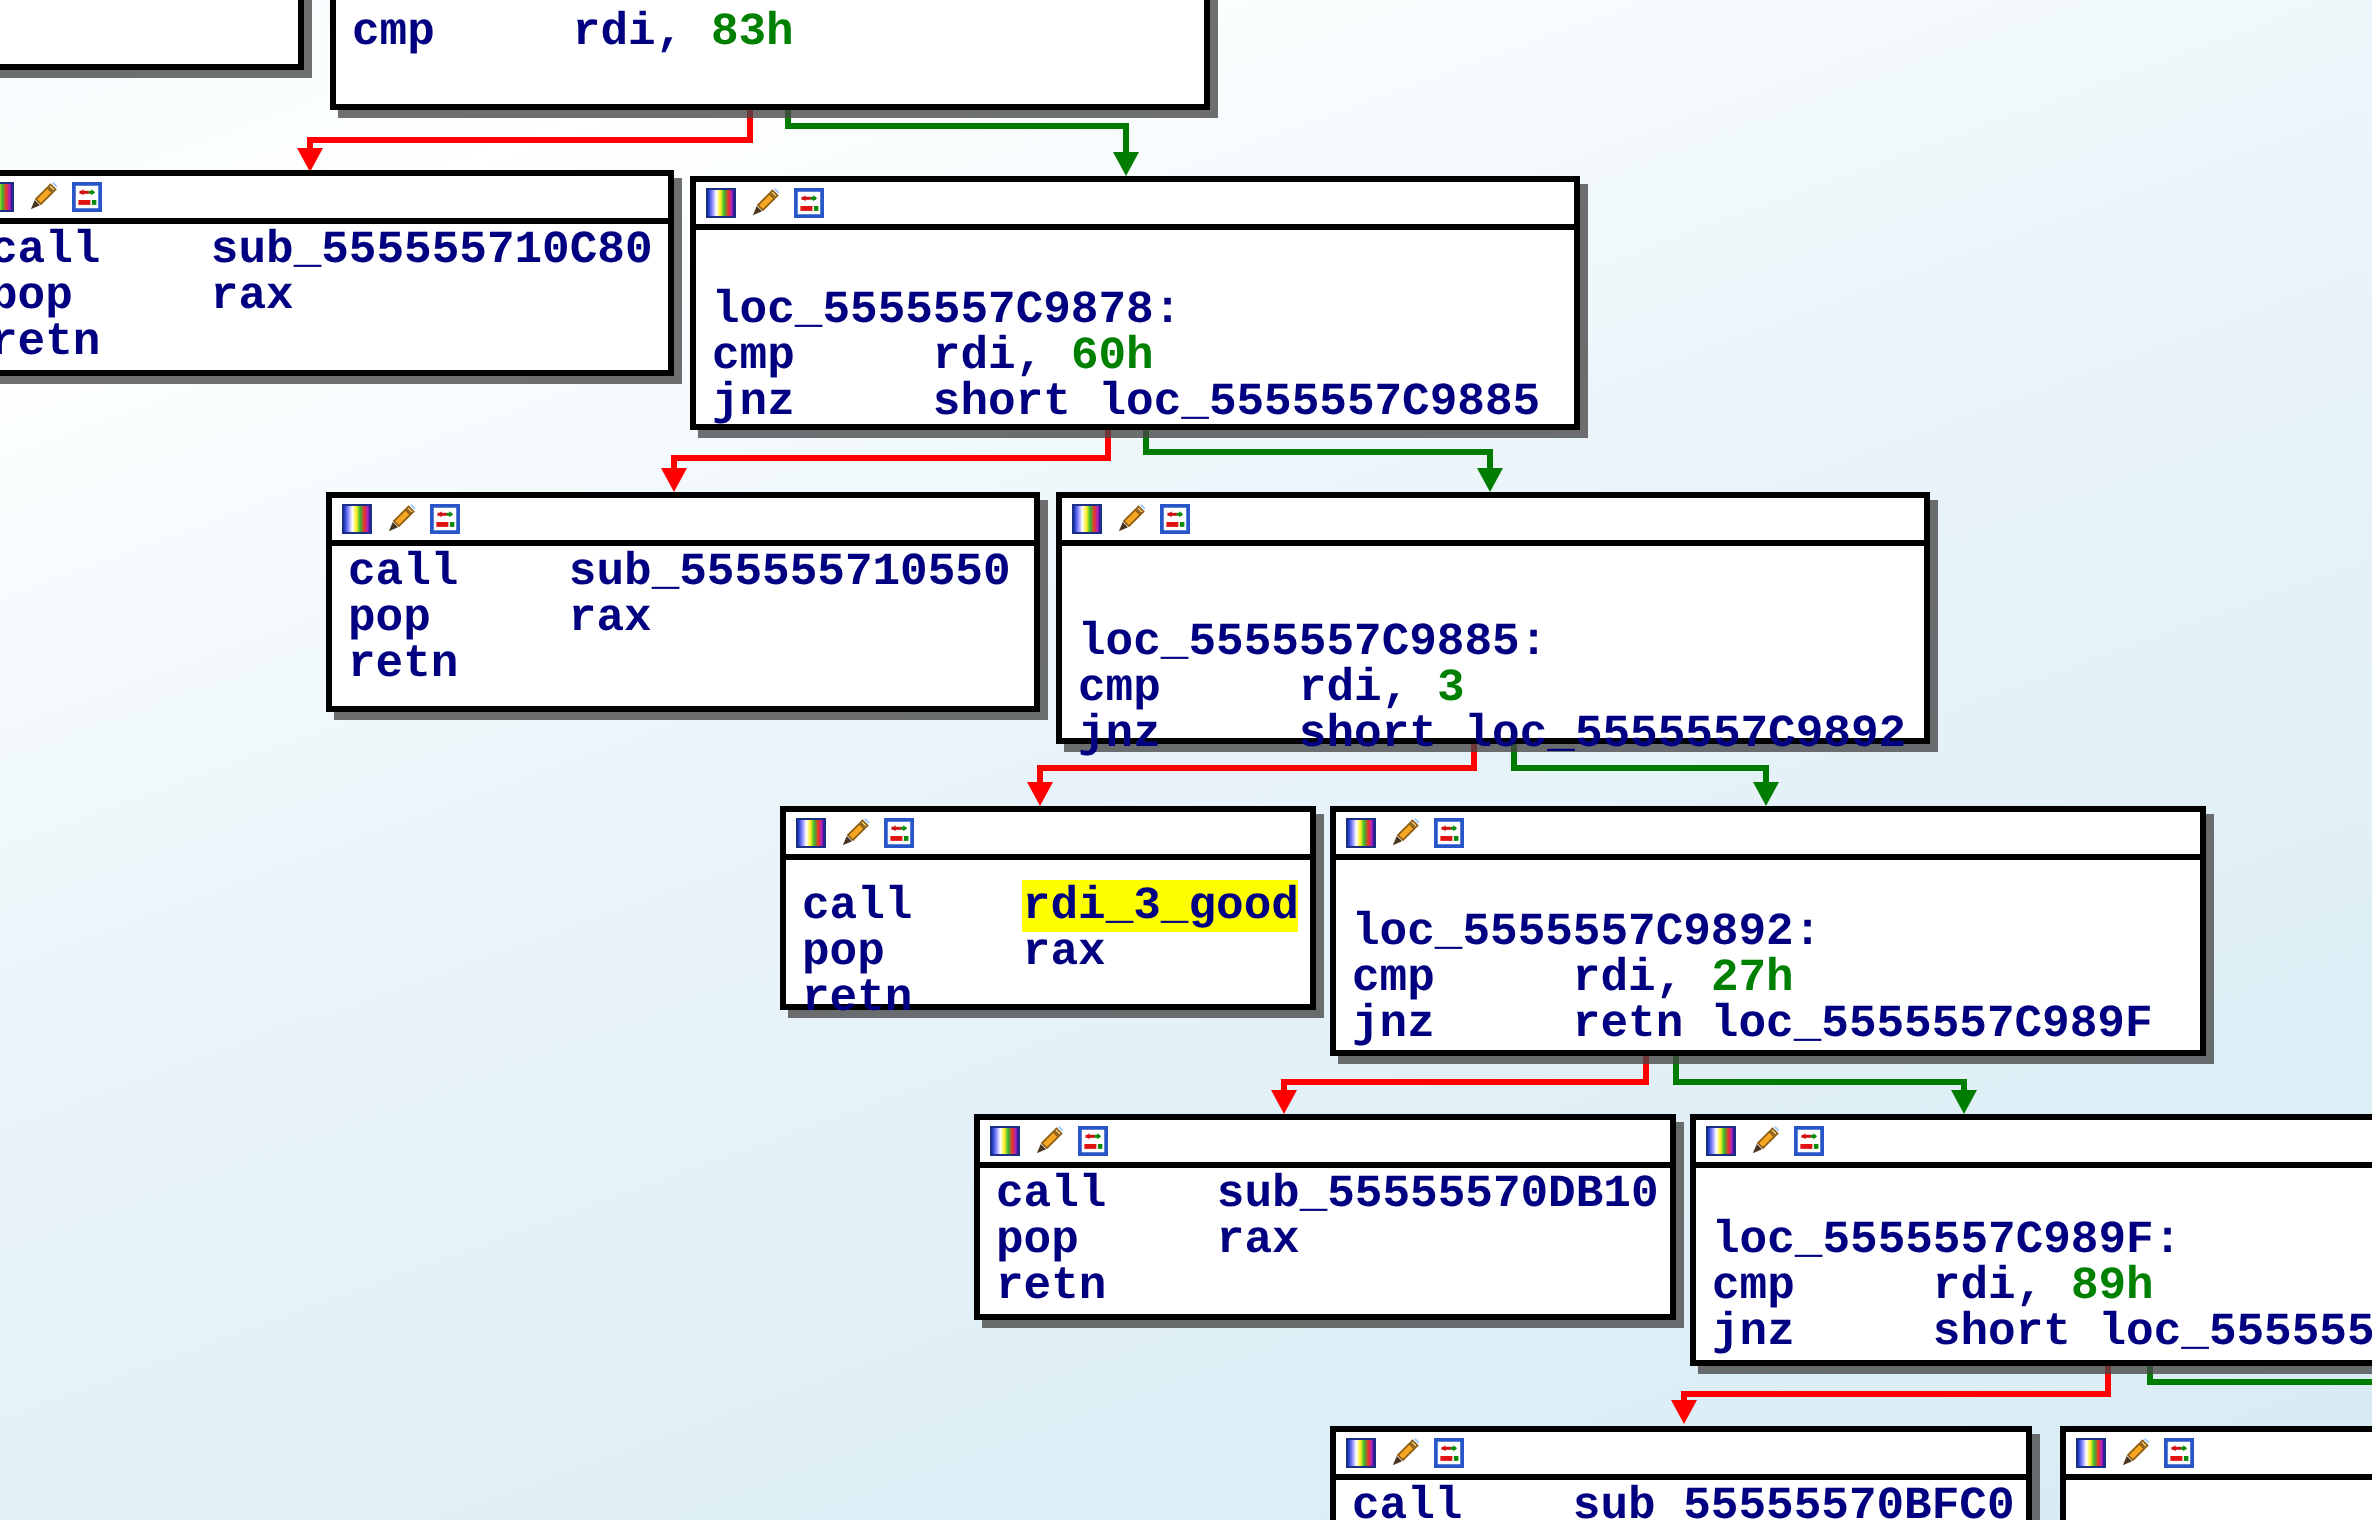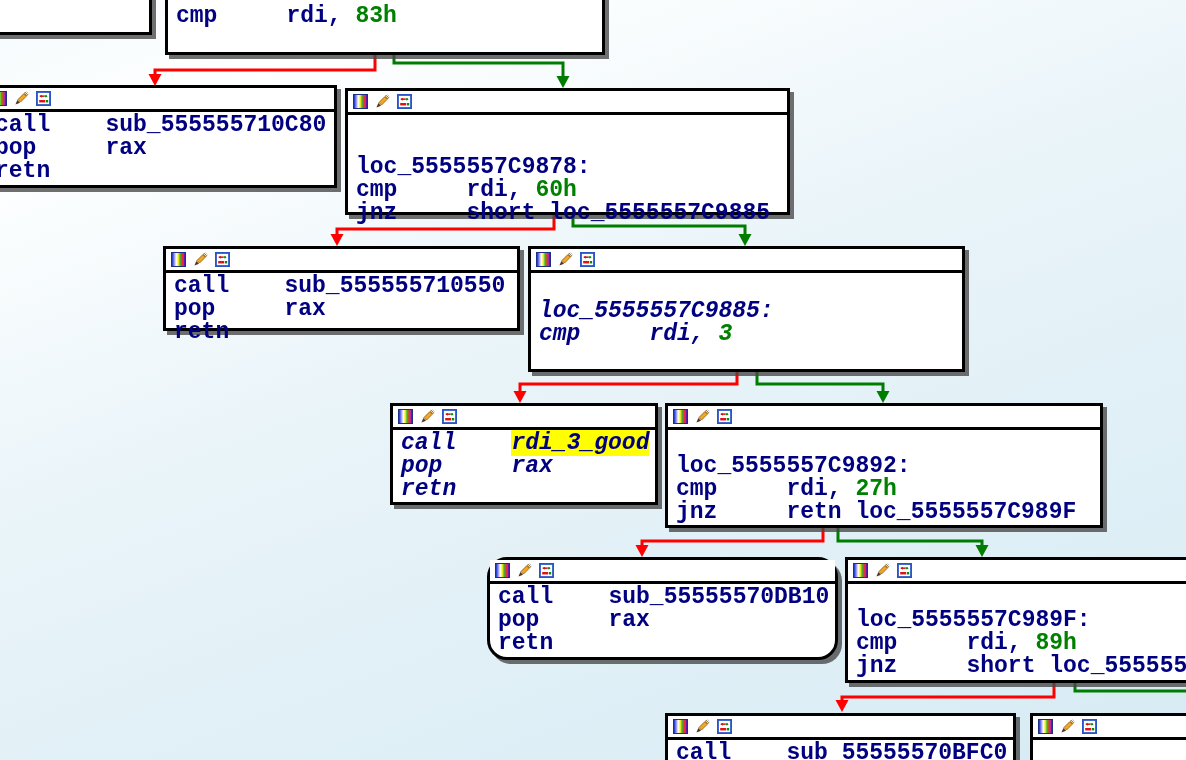--- a/index.html
+++ b/index.html
@@ -120,28 +120,28 @@
         <svg viewBox="0 0 16 16" class="icon">
           <rect x="1" y="1" width="14" height="14" fill="#ffffff" stroke="#2855c8" stroke-width="2"></rect>
           <path d="M4 5.5 H9" stroke="#d01010" stroke-width="1.6"></path>
           <path d="M4 5.5 l2.2 -1.6 v3.2 Z" fill="#d01010"></path>
           <path d="M9 5.5 l2.6 0" stroke="#0a8a0a" stroke-width="1.6"></path>
           <path d="M12.4 5.5 l-2.2 -1.6 v3.2 Z" fill="#0a8a0a"></path>
           <rect x="3.4" y="9.6" width="6.4" height="2.6" fill="#e01212"></rect>
           <rect x="10.6" y="9.6" width="2.4" height="2.6" fill="#0a8a0a"></rect>
         </svg>
       </div>
-      <div class="node-body" style="padding-top: 18px;">
+      <div class="node-body" style="padding-top: 6px;">
         <div class="asm-line">&nbsp;</div>
         <div class="asm-line"><span class="seg-m">loc_5555557C9878:</span></div>
         <div class="asm-line"><span class="seg-m">cmp     rdi, </span><span class="seg-n">60h</span></div>
         <div class="asm-line"><span class="seg-m">jnz     short loc_5555557C9885</span></div>
       </div>
     </div>
-    <div class="node" style="left: 163px; top: 246px; width: 357px; height: 85px;">
+    <div class="node" style="left: 163px; top: 246px; width: 357px; height: 110px;">
       <div class="node-header">
         <div class="icon icon-color"></div>
         <svg viewBox="0 0 16 16" class="icon">
           <path d="M1.5 14.5 L3.6 9.6 L6.4 12.4 Z" fill="#4a3520"></path>
           <path d="M4.2 9.1 L10.3 3 L13 5.7 L6.9 11.8 Z" fill="#f5a623" stroke="#8a5a10" stroke-width="0.9"></path>
           <path d="M10.9 2.4 L12 1.3 L14.7 4 L13.6 5.1 Z" fill="#ffd98c" stroke="#8a5a10" stroke-width="0.9"></path>
           <path d="M13.2 0.4 L15.4 2.6" stroke="#9ecbff" stroke-width="1"></path>
         </svg>
         <svg viewBox="0 0 16 16" class="icon">
           <rect x="1" y="1" width="14" height="14" fill="#ffffff" stroke="#2855c8" stroke-width="2"></rect>
@@ -171,24 +171,25 @@
         <svg viewBox="0 0 16 16" class="icon">
           <rect x="1" y="1" width="14" height="14" fill="#ffffff" stroke="#2855c8" stroke-width="2"></rect>
           <path d="M4 5.5 H9" stroke="#d01010" stroke-width="1.6"></path>
           <path d="M4 5.5 l2.2 -1.6 v3.2 Z" fill="#d01010"></path>
           <path d="M9 5.5 l2.6 0" stroke="#0a8a0a" stroke-width="1.6"></path>
           <path d="M12.4 5.5 l-2.2 -1.6 v3.2 Z" fill="#0a8a0a"></path>
           <rect x="3.4" y="9.6" width="6.4" height="2.6" fill="#e01212"></rect>
           <rect x="10.6" y="9.6" width="2.4" height="2.6" fill="#0a8a0a"></rect>
         </svg>
       </div>
-      <div class="node-body" style="padding-top: 4px; font-style: italic;">
+      <div class="node-body" style="padding-top: 14px;">
         <div class="asm-line">&nbsp;</div>
         <div class="asm-line"><span class="seg-m">loc_5555557C9885:</span></div>
         <div class="asm-line"><span class="seg-m">cmp     rdi, </span><span class="seg-n">3</span></div>
+        <div class="asm-line"><span class="seg-m">jnz     short loc_5555557C9892</span></div>
       </div>
     </div>
     <div class="node" style="left: 390px; top: 403px; width: 268px; height: 102px;">
       <div class="node-header">
         <div class="icon icon-color"></div>
         <svg viewBox="0 0 16 16" class="icon">
           <path d="M1.5 14.5 L3.6 9.6 L6.4 12.4 Z" fill="#4a3520"></path>
           <path d="M4.2 9.1 L10.3 3 L13 5.7 L6.9 11.8 Z" fill="#f5a623" stroke="#8a5a10" stroke-width="0.9"></path>
           <path d="M10.9 2.4 L12 1.3 L14.7 4 L13.6 5.1 Z" fill="#ffd98c" stroke="#8a5a10" stroke-width="0.9"></path>
           <path d="M13.2 0.4 L15.4 2.6" stroke="#9ecbff" stroke-width="1"></path>
@@ -196,21 +197,21 @@
         <svg viewBox="0 0 16 16" class="icon">
           <rect x="1" y="1" width="14" height="14" fill="#ffffff" stroke="#2855c8" stroke-width="2"></rect>
           <path d="M4 5.5 H9" stroke="#d01010" stroke-width="1.6"></path>
           <path d="M4 5.5 l2.2 -1.6 v3.2 Z" fill="#d01010"></path>
           <path d="M9 5.5 l2.6 0" stroke="#0a8a0a" stroke-width="1.6"></path>
           <path d="M12.4 5.5 l-2.2 -1.6 v3.2 Z" fill="#0a8a0a"></path>
           <rect x="3.4" y="9.6" width="6.4" height="2.6" fill="#e01212"></rect>
           <rect x="10.6" y="9.6" width="2.4" height="2.6" fill="#0a8a0a"></rect>
         </svg>
       </div>
-      <div class="node-body" style="padding-top: 2px; font-style: italic;">
+      <div class="node-body" style="padding-top: 12px;">
         <div class="asm-line"><span class="seg-m">call    </span><span class="seg-hl">rdi_3_good</span></div>
         <div class="asm-line"><span class="seg-m">pop     rax</span></div>
         <div class="asm-line"><span class="seg-m">retn</span></div>
       </div>
     </div>
     <div class="node" style="left: 665px; top: 403px; width: 438px; height: 125px;">
       <div class="node-header">
         <div class="icon icon-color"></div>
         <svg viewBox="0 0 16 16" class="icon">
           <path d="M1.5 14.5 L3.6 9.6 L6.4 12.4 Z" fill="#4a3520"></path>
@@ -228,21 +229,21 @@
           <rect x="10.6" y="9.6" width="2.4" height="2.6" fill="#0a8a0a"></rect>
         </svg>
       </div>
       <div class="node-body" style="padding-top: 2px;">
         <div class="asm-line">&nbsp;</div>
         <div class="asm-line"><span class="seg-m">loc_5555557C9892:</span></div>
         <div class="asm-line"><span class="seg-m">cmp     rdi, </span><span class="seg-n">27h</span></div>
         <div class="asm-line"><span class="seg-m">jnz     retn loc_5555557C989F</span></div>
       </div>
     </div>
-    <div class="node" style="left: 487px; top: 557px; width: 351px; height: 103px; border-radius: 20px;">
+    <div class="node" style="left: 487px; top: 557px; width: 351px; height: 103px;">
       <div class="node-header">
         <div class="icon icon-color"></div>
         <svg viewBox="0 0 16 16" class="icon">
           <path d="M1.5 14.5 L3.6 9.6 L6.4 12.4 Z" fill="#4a3520"></path>
           <path d="M4.2 9.1 L10.3 3 L13 5.7 L6.9 11.8 Z" fill="#f5a623" stroke="#8a5a10" stroke-width="0.9"></path>
           <path d="M10.9 2.4 L12 1.3 L14.7 4 L13.6 5.1 Z" fill="#ffd98c" stroke="#8a5a10" stroke-width="0.9"></path>
           <path d="M13.2 0.4 L15.4 2.6" stroke="#9ecbff" stroke-width="1"></path>
         </svg>
         <svg viewBox="0 0 16 16" class="icon">
           <rect x="1" y="1" width="14" height="14" fill="#ffffff" stroke="#2855c8" stroke-width="2"></rect>

